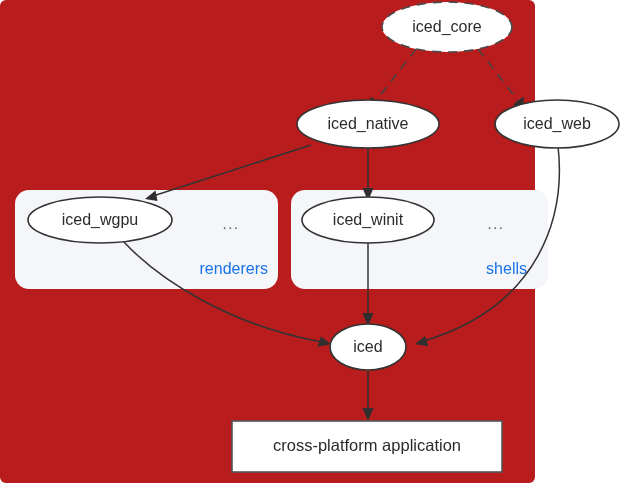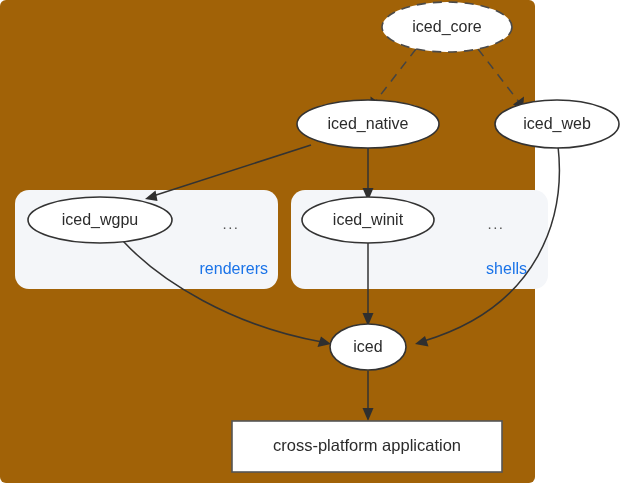--- a/index.html
+++ b/index.html
@@ -10,21 +10,21 @@
   body {
     width: 621px;
     height: 483px;
     font-family: "Liberation Sans", sans-serif;
     overflow: hidden;
   }
   #diagram-root {
     position: relative;
     width: 535px;
     height: 483px;
-    background: #a16207;
+    background: #b91c1c;
     border-radius: 6px;
   }
   svg#graph {
     display: block;
     width: 621px;
     height: 483px;
   }
   .node-ellipse {
     fill: #ffffff;
     stroke: #333333;

